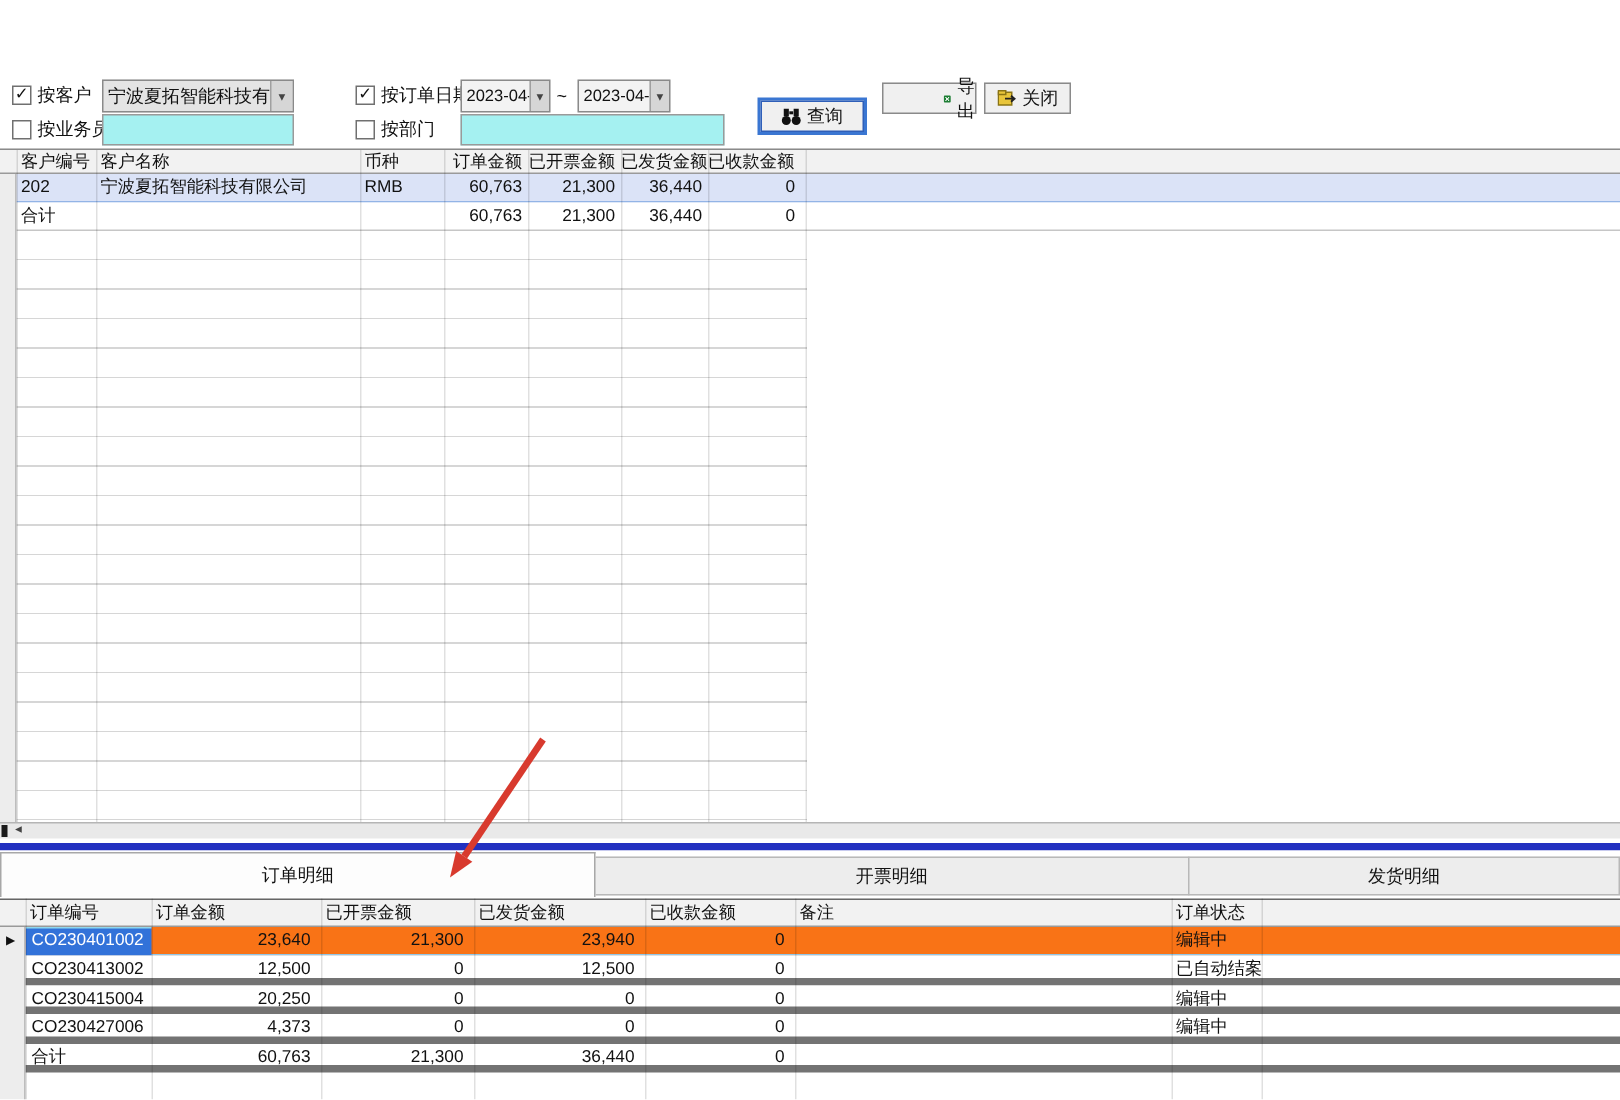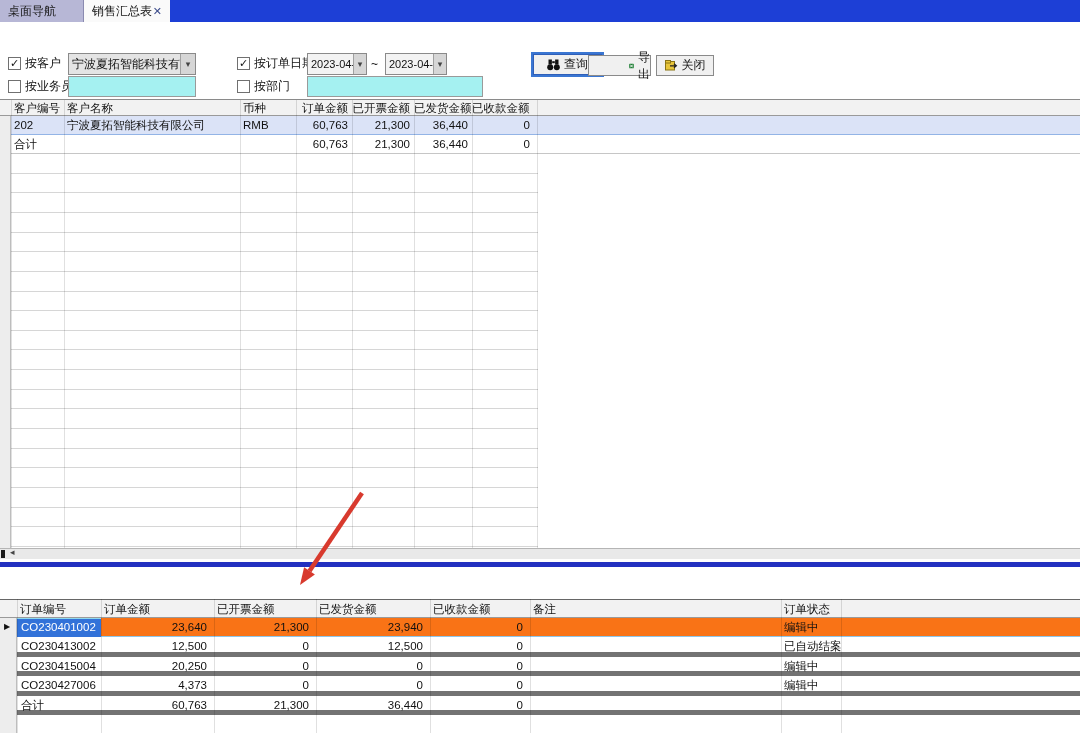--- a/index.html
+++ b/index.html
@@ -72,29 +72,20 @@
   .rowind { position:absolute; left:4px; top:4px; font-size:8px; color:#111; }
 
   #arrow-overlay { position:absolute; left:0; top:0; width:1080px; height:733px;
                    pointer-events:none; z-index:9; }
 </style>
 </head>
 <body>
 
 <div id="app">
 
-  <div id="tabbar" class="abs">
-    <div id="wtab1" class="wtab">
-      <span>桌面导航</span>
-    </div>
-    <div id="wtab2" class="wtab">
-      <span>销售汇总表</span>
-      <span class="tabclose">✕</span>
-    </div>
-  </div>
 
   <div class="cb" style="left:8px;top:57px;">
     <span>✓</span></div>
   <div class="flabel" style="left:25px;top:56px;">按客户</div>
   <div class="combo" style="left:68px;top:53px;width:128px;">
     <span class="ctext">宁波夏拓智能科技有限公</span>
     <span class="carrow">▾</span>
   </div>
 
   <div class="cb" style="left:8px;top:80px;"></div>
@@ -111,21 +102,21 @@
   <div class="tilde" style="left:371px;top:57px;">~</div>
   <div class="combo datebox" style="left:385px;top:53px;width:62px;">
     <span class="ctext" style="font-size:11px;">2023-04-29</span>
     <span class="carrow" style="width:13px;">▾</span>
   </div>
 
   <div class="cb" style="left:237px;top:80px;"></div>
   <div class="flabel" style="left:254px;top:79px;">按部门</div>
   <input class="cyan" style="left: 307px; top: 76px; width: 176px;" value="">
 
-  <div id="btn-query" class="btn" style="left:507px;top:54px;width:69px;margin-left:26px;">
+  <div id="btn-query" class="btn" style="left:507px;top:67px;width:69px;">
     <svg width="13" height="12" viewBox="0 0 13 12">
       <rect x="1.5" y="0.5" width="3.4" height="5" fill="#111"></rect>
         <rect x="8.1" y="0.5" width="3.4" height="5" fill="#111"></rect>
       <circle cx="3.2" cy="8.3" r="3" fill="#111"></circle>
         <circle cx="9.8" cy="8.3" r="3" fill="#111"></circle>
       <rect x="5.2" y="2.2" width="2.6" height="2" fill="#111"></rect>
     </svg>
     <span>查询</span>
   </div>
   <div class="btn" style="left:588px;top:55px;width:63px;padding-left:40px;">
@@ -185,20 +176,31 @@
   <div class="vline" style="left:472px;top:100px;height:448px;"></div>
   <div class="vline" style="left:537px;top:100px;height:448px;"></div>
 
   <div id="hscroll" class="abs">
     <div class="bar"></div>
     <div class="larr">◂</div>
   </div>
 
   <div id="splitter" class="abs"></div>
 
+  <div id="dtabs" class="abs">
+    <div class="dtab active" style="left:0;width:397px;">
+      <span>订单明细</span>
+    </div>
+    <div class="dtab inactive" style="left:396px;width:397px;">
+      <span>开票明细</span>
+    </div>
+    <div class="dtab inactive" style="left:792px;width:288px;">
+      <span>发货明细</span>
+    </div>
+  </div>
 
   <div id="bheader" class="gridheader">
     <div class="hc" style="left:20px;top:2px;">订单编号</div>
     <div class="hc" style="left:104px;top:2px;">订单金额</div>
     <div class="hc" style="left:217px;top:2px;">已开票金额</div>
     <div class="hc" style="left:319px;top:2px;">已发货金额</div>
     <div class="hc" style="left:433px;top:2px;">已收款金额</div>
     <div class="hc" style="left:533px;top:2px;">备注</div>
     <div class="hc" style="left:784px;top:2px;">订单状态</div>
   </div>

